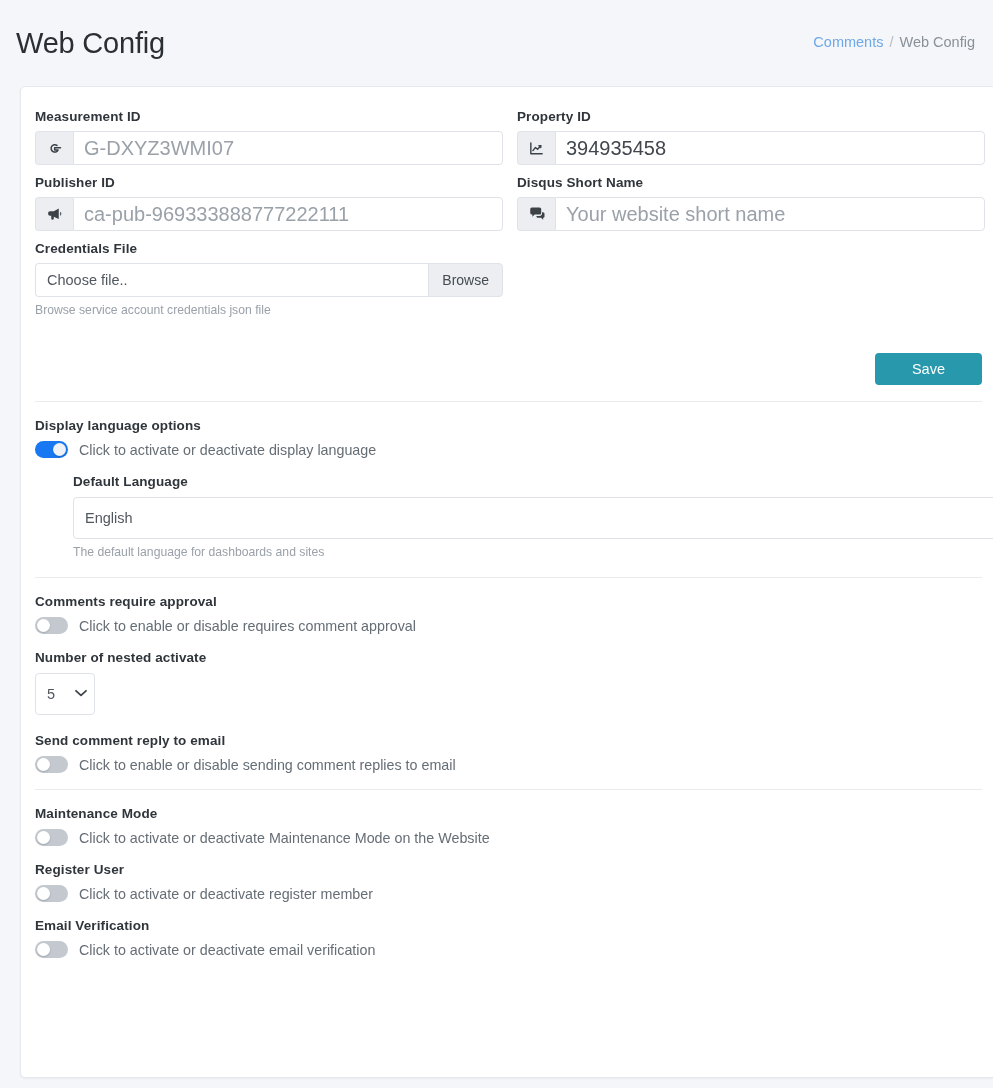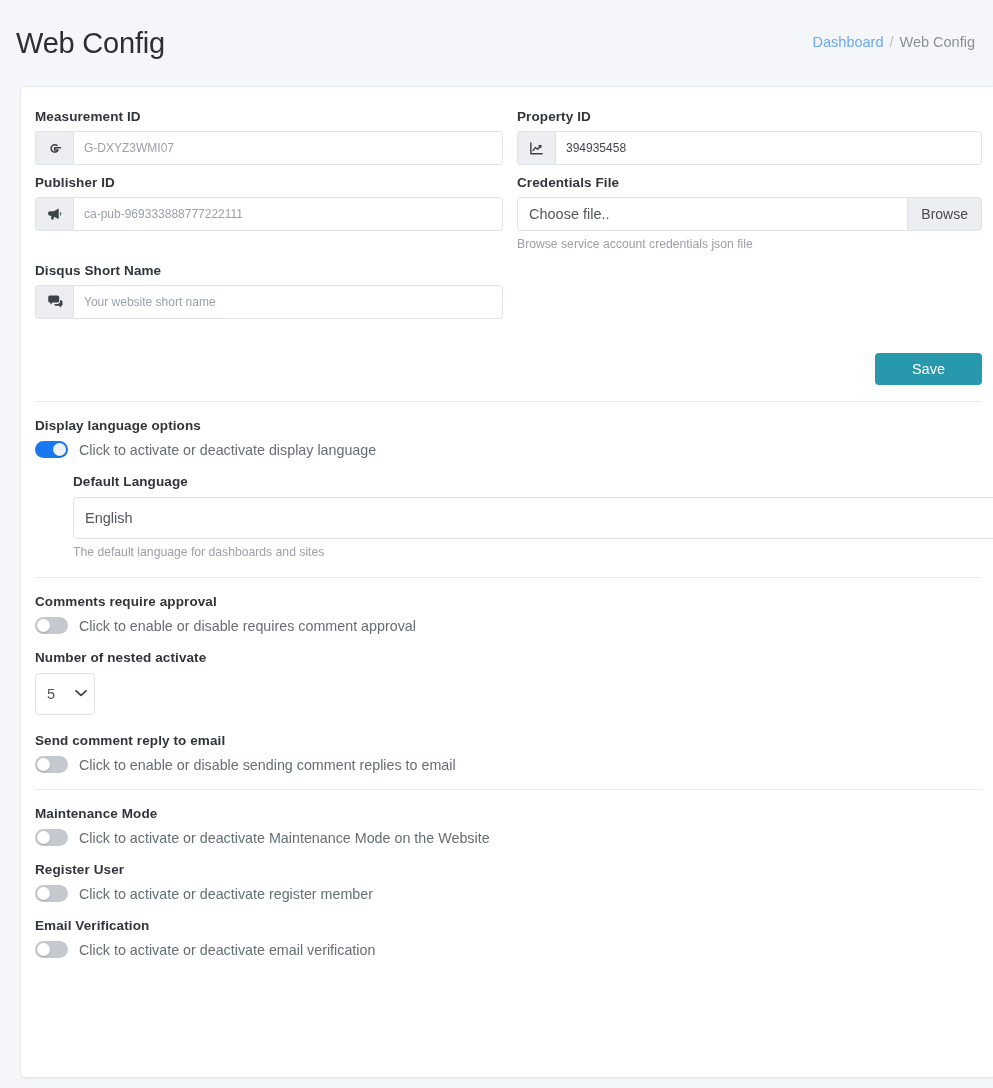--- a/index.html
+++ b/index.html
@@ -102,21 +102,21 @@
     display: flex;
     align-items: center;
     justify-content: center;
     color: #4a5158;
   }
   .input-group > input.text {
     flex: 1 1 auto;
     border: 1px solid #dfe3e8;
     border-radius: 0 4px 4px 0;
     padding: 0 10px;
-    font-size: 12px;
+    font-size: 20px;
     font-family: "Liberation Sans", sans-serif;
     color: #41474d;
     background: #fff;
     outline: none;
     min-width: 0;
   }
   .input-group > input.text::placeholder { color: #9aa1a9; }
   .input-group > input.text.has-value { color: #41474d; }
 
   
@@ -264,21 +264,21 @@
   .sub-block:last-child { margin-bottom: 0; margin-left: 38px; }
 </style>
 </head>
 <body>
 
 <div class="page">
 
   <div class="page-header">
     <h1 class="page-title">Web Config</h1>
     <div class="breadcrumb">
-      <a href="#">Dashboard</a>
+      <a href="#">Comments</a>
       <span class="sep">/</span>
       <span class="current">Web Config</span>
     </div>
   </div>
 
   <div class="card">
 
     <div class="form-grid">
 
       <div class="field narrow">
@@ -314,40 +314,40 @@
           <span class="input-addon">
             <svg width="17" height="17" viewBox="0 0 24 24" fill="#3c4248">
               <path d="M18 3.5v15l-7-3.2v2.2a1.8 1.8 0 0 1-3.6 0v-3.9H5.6A2.6 2.6 0 0 1 3 11V10a2.6 2.6 0 0 1 2.6-2.6H11L18 3.5z"></path>
               <path d="M20 8.2a3.2 3.2 0 0 1 0 5.6V8.2z"></path>
             </svg>
           </span>
           <input class="text" type="text" value="" placeholder="ca-pub-969333888777222111" style="">
         </div>
       </div>
 
-      <div class="field">
-        <label class="fld-label">Credentials File</label>
-        <div class="file-group">
-          <div class="file-fake">Choose file..</div>
-          <div class="file-browse">Browse</div>
-        </div>
-        <div class="help-text">Browse service account credentials json file</div>
-      </div>
-
       <div class="field narrow">
         <label class="fld-label">Disqus Short Name</label>
         <div class="input-group">
           <span class="input-addon">
             <svg width="18" height="18" viewBox="0 0 24 24" fill="#3c4248">
               <path d="M15.4 3.2H5.2A2.2 2.2 0 0 0 3 5.4v5.2a2.2 2.2 0 0 0 2.2 2.2h.6v2.8l3.1-2.8h6.5a2.2 2.2 0 0 0 2.2-2.2V5.4a2.2 2.2 0 0 0-2.2-2.2z"></path>
               <path d="M19.6 9.6h-.9v1.4a3.5 3.5 0 0 1-3.5 3.5h-4v.6a2 2 0 0 0 2 2h4.2l2.8 2.5v-2.5h.1a1.9 1.9 0 0 0 1.7-1.9v-3.6a2 2 0 0 0-2-2z"></path>
             </svg>
           </span>
           <input class="text" type="text" value="" placeholder="Your website short name" style="">
         </div>
+      </div>
+
+      <div class="field">
+        <label class="fld-label">Credentials File</label>
+        <div class="file-group">
+          <div class="file-fake">Choose file..</div>
+          <div class="file-browse">Browse</div>
+        </div>
+        <div class="help-text">Browse service account credentials json file</div>
       </div>
 
       <div></div>
     </div>
 
     <div class="save-row">
       <button class="btn-save">Save</button>
     </div>
 
     <hr class="divider">

